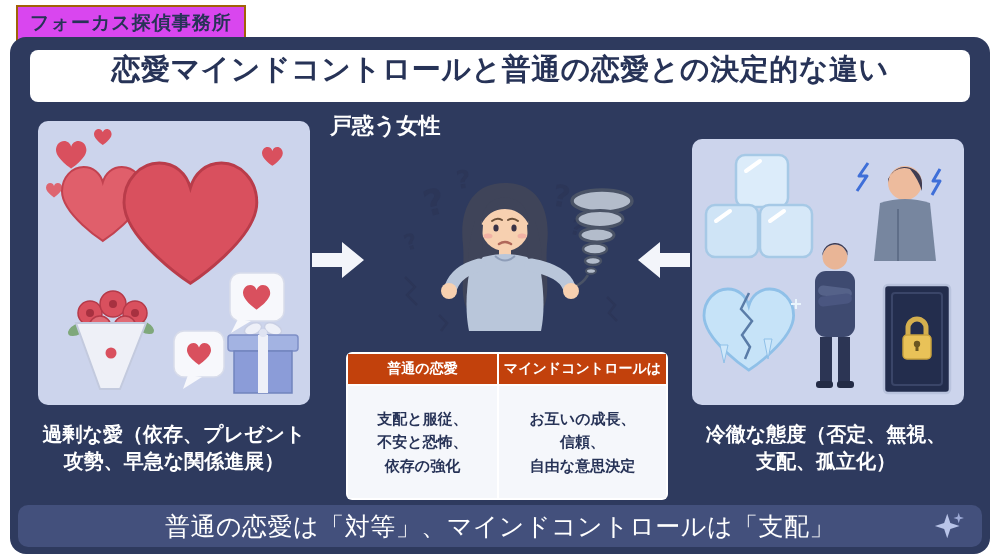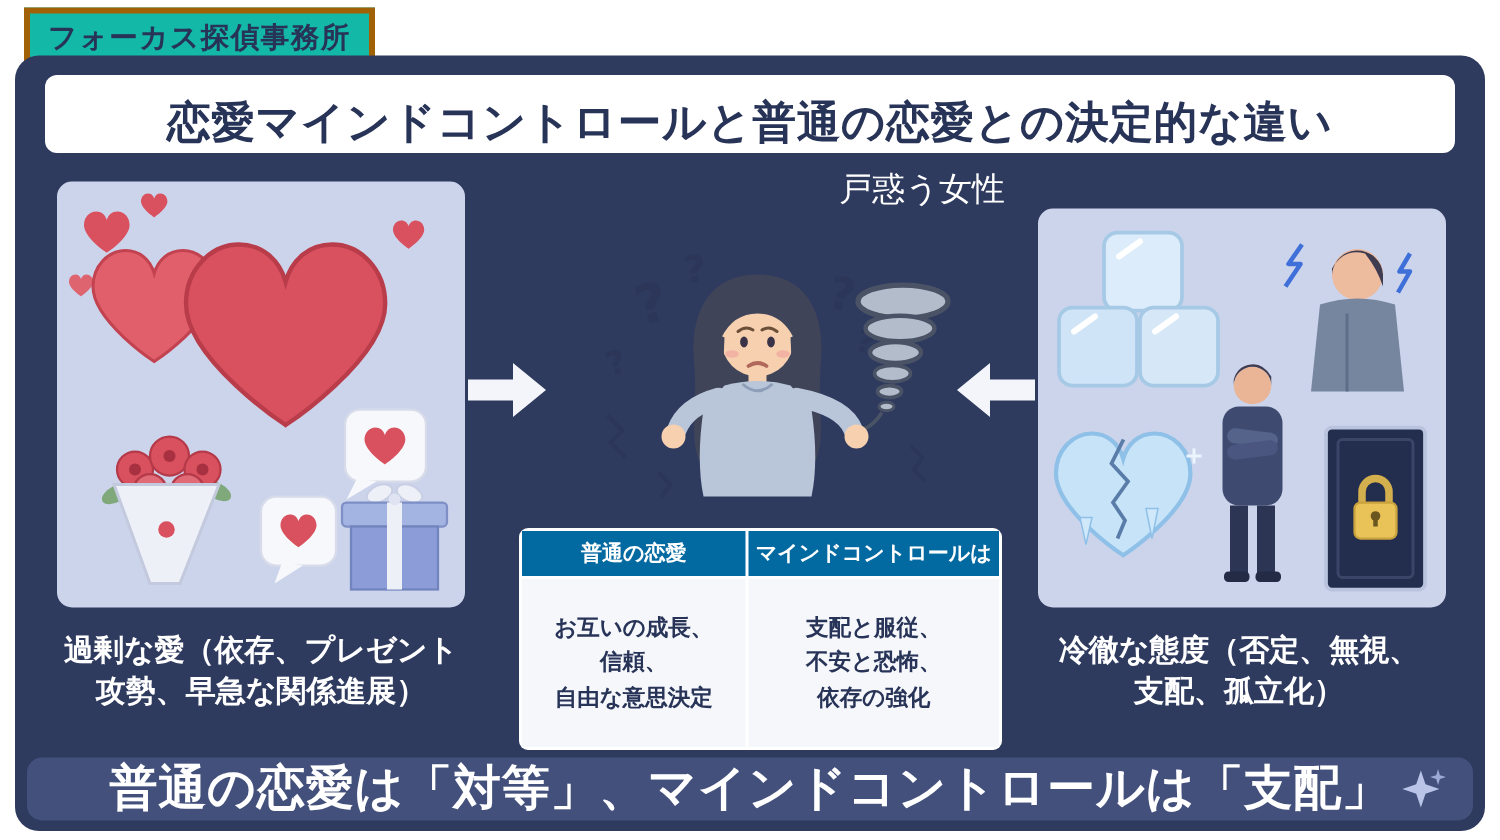--- a/index.html
+++ b/index.html
@@ -1,54 +1,54 @@
 <!DOCTYPE html>
 <html><head>
 <meta charset="utf-8">
 <style>
   * { margin:0; padding:0; box-sizing:border-box; }
   html,body { background:#ffffff; }
   body { font-family:"Liberation Sans","DejaVu Sans",sans-serif; }
   .page { position:relative; width:1000px; height:560px; background:#ffffff; overflow:hidden; }
 
-  .brand-tag { position:absolute; left:16px; top:5px; border:4px solid #a16207; background:#14b8a6; padding:3px 12px 4px; }
+  .brand-tag { position:absolute; left:16px; top:5px; border:2px solid #a16207; background:#d946ef; padding:3px 12px 4px; }
   .brand-tag span { font-size:19px; font-weight:800; color:#273357; letter-spacing:1px; }
 
   .main-panel { position:absolute; left:10px; top:37px; width:980px; height:517px; background:#2e3a5e; border-radius:16px; }
 
-  .title-bar { position:absolute; left:20px; top:13px; width:940px; height:52px; background:#ffffff; border-radius:8px; display:flex; align-items:flex-end; justify-content:center; }
+  .title-bar { position:absolute; left:20px; top:13px; width:940px; height:52px; background:#ffffff; border-radius:8px; display:flex; align-items:flex-start; justify-content:center; }
   .title-bar span { font-size:29px; font-weight:900; color:#273357; letter-spacing:0.5px; }
 
   .illus-panel { position:absolute; background:#ccd4ec; border-radius:10px; overflow:hidden; }
   .left-panel  { left:28px;  top:84px;  width:272px; height:284px; }
   .right-panel { left:682px; top:102px; width:272px; height:266px; }
   .illus-panel svg { display:block; width:100%; height:100%; }
 
-  .center-heading    { position:absolute; left:320px; top:74px;  width:340px; text-align:right; color:#ffffff; font-size:22px; font-weight:400; }
+  .center-heading    { position:absolute; left:320px; top:74px;  width:340px; text-align:left; color:#ffffff; font-size:22px; font-weight:700; }
   .center-subheading { position:absolute; left:300px; top:103px; width:380px; text-align:center; color:#ffffff; font-size:15px; font-weight:700; }
 
   .center-illus { position:absolute; left:345px; top:122px; width:310px; height:238px; }
   .center-illus svg { display:block; width:100%; height:100%; }
   .center-illus text { font-weight:800; font-family:"DejaVu Sans","Liberation Sans",sans-serif; }
 
   .arrow { position:absolute; width:52px; height:40px; top:203px; }
   .arrow svg { display:block; width:100%; height:100%; }
   .arrow-to-right { left:302px; }
   .arrow-to-left  { left:628px; }
 
   .caption { position:absolute; width:300px; text-align:center; color:#ffffff; font-size:20px; font-weight:800; line-height:1.35; white-space:pre-line; top:384px; }
   .caption-left  { left:14px; }
   .caption-right { left:666px; }
 
   .compare-table { position:absolute; left:336px; top:315px; width:322px; height:148px; background:#ffffff; border-radius:6px; padding:2px; display:grid; grid-template-columns:148fr 166fr; grid-template-rows:30px 1fr; gap:2px; }
-  .compare-table .th { background:#0369a1; color:#ffffff; font-size:14px; font-weight:800; display:flex; align-items:center; justify-content:center; }
+  .compare-table .th { background:#c2410c; color:#ffffff; font-size:14px; font-weight:800; display:flex; align-items:center; justify-content:center; }
   .compare-table .td { background:#f5f7fb; color:#273357; font-size:15px; font-weight:700; line-height:1.55; text-align:center; display:flex; align-items:center; justify-content:center; white-space:pre-line; }
 
   .footer-bar { position:absolute; left:8px; top:468px; width:964px; height:42px; background:#43507c; border-radius:10px; display:flex; align-items:center; justify-content:center; }
-  .footer-bar .conclusion { color:#ffffff; font-size:32px; font-weight:700; letter-spacing:0.5px; }
+  .footer-bar .conclusion { color:#ffffff; font-size:25px; font-weight:400; letter-spacing:0.5px; }
   .footer-bar .sparkle { position:absolute; right:18px; top:6px; width:30px; height:30px; }
   .footer-bar .sparkle svg { display:block; width:100%; height:100%; }
 </style>
 </head>
 <body>
 
 <div class="page">
 
   <div class="brand-tag">
     <span>フォーカス探偵事務所</span>
@@ -219,26 +219,26 @@
     </div>
 
     <div class="caption caption-left">過剰な愛（依存、プレゼント
 攻勢、早急な関係進展）</div>
     <div class="caption caption-right">冷徹な態度（否定、無視、
 支配、孤立化）</div>
 
     <div class="compare-table">
       <div class="th">普通の恋愛</div>
       <div class="th">マインドコントロールは</div>
+      <div class="td">支配と服従、
+不安と恐怖、
+依存の強化</div>
       <div class="td">お互いの成長、
 信頼、
 自由な意思決定</div>
-      <div class="td">支配と服従、
-不安と恐怖、
-依存の強化</div>
     </div>
 
     <div class="footer-bar">
       <span class="conclusion">普通の恋愛は「対等」、マインドコントロールは「支配」</span>
       <span class="sparkle">
         <svg viewBox="0 0 34 34">
           <polygon points="15,3 18.5,13.5 29,17 18.5,20.5 15,31 11.5,20.5 1,17 11.5,13.5" fill="#b9c4e8"></polygon>
           <polygon points="28,2 29.4,6.6 34,8 29.4,9.4 28,14 26.6,9.4 22,8 26.6,6.6" fill="#9daad6"></polygon>
         </svg>
       </span>

